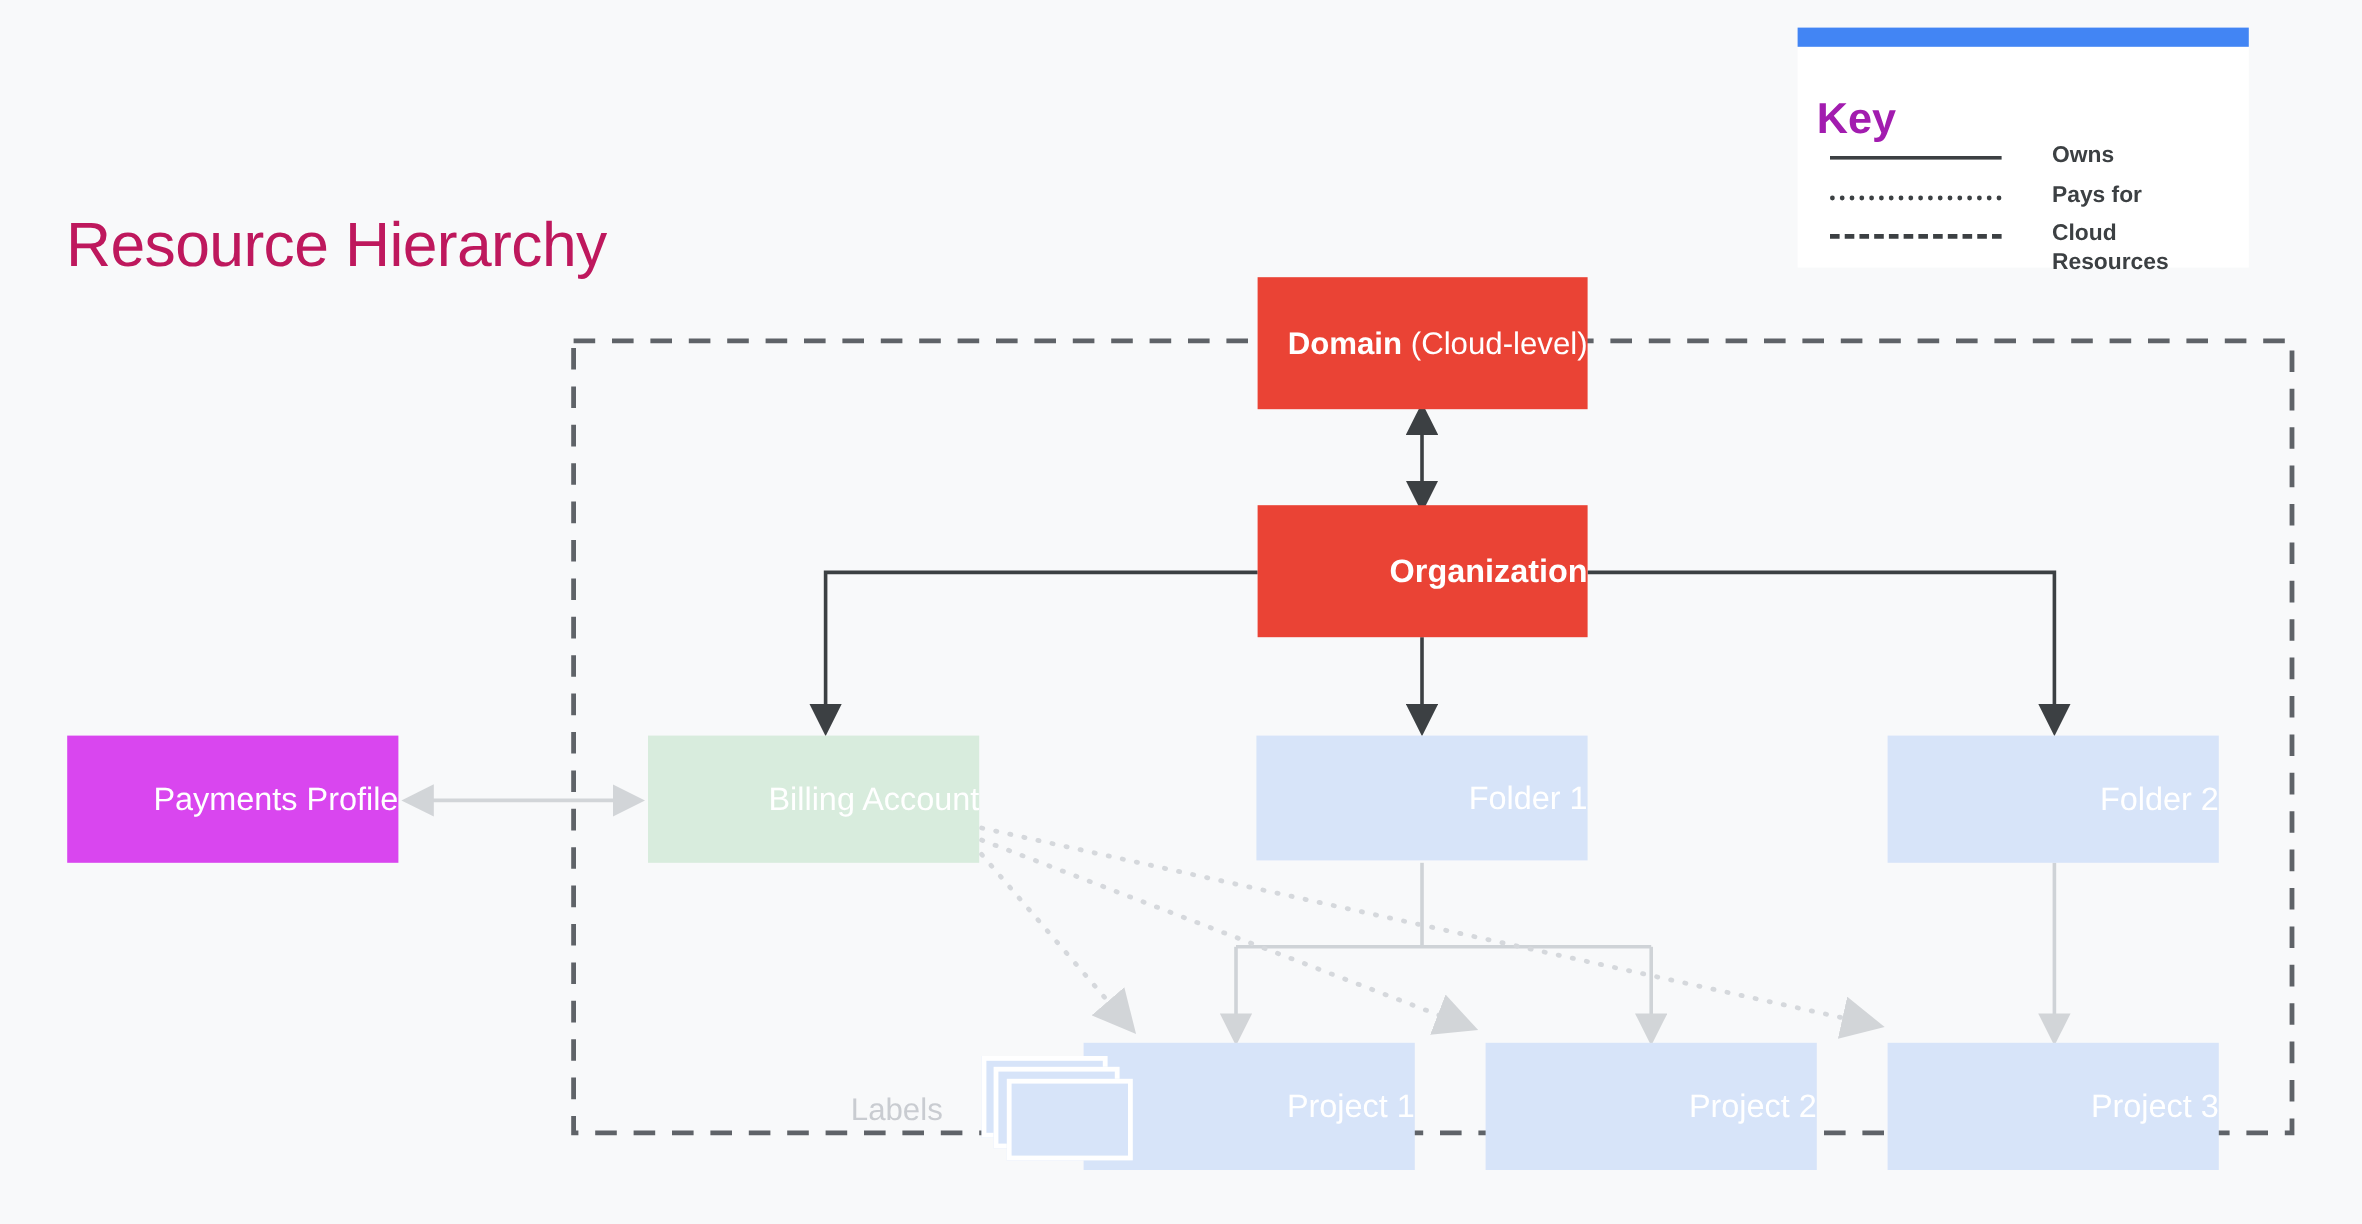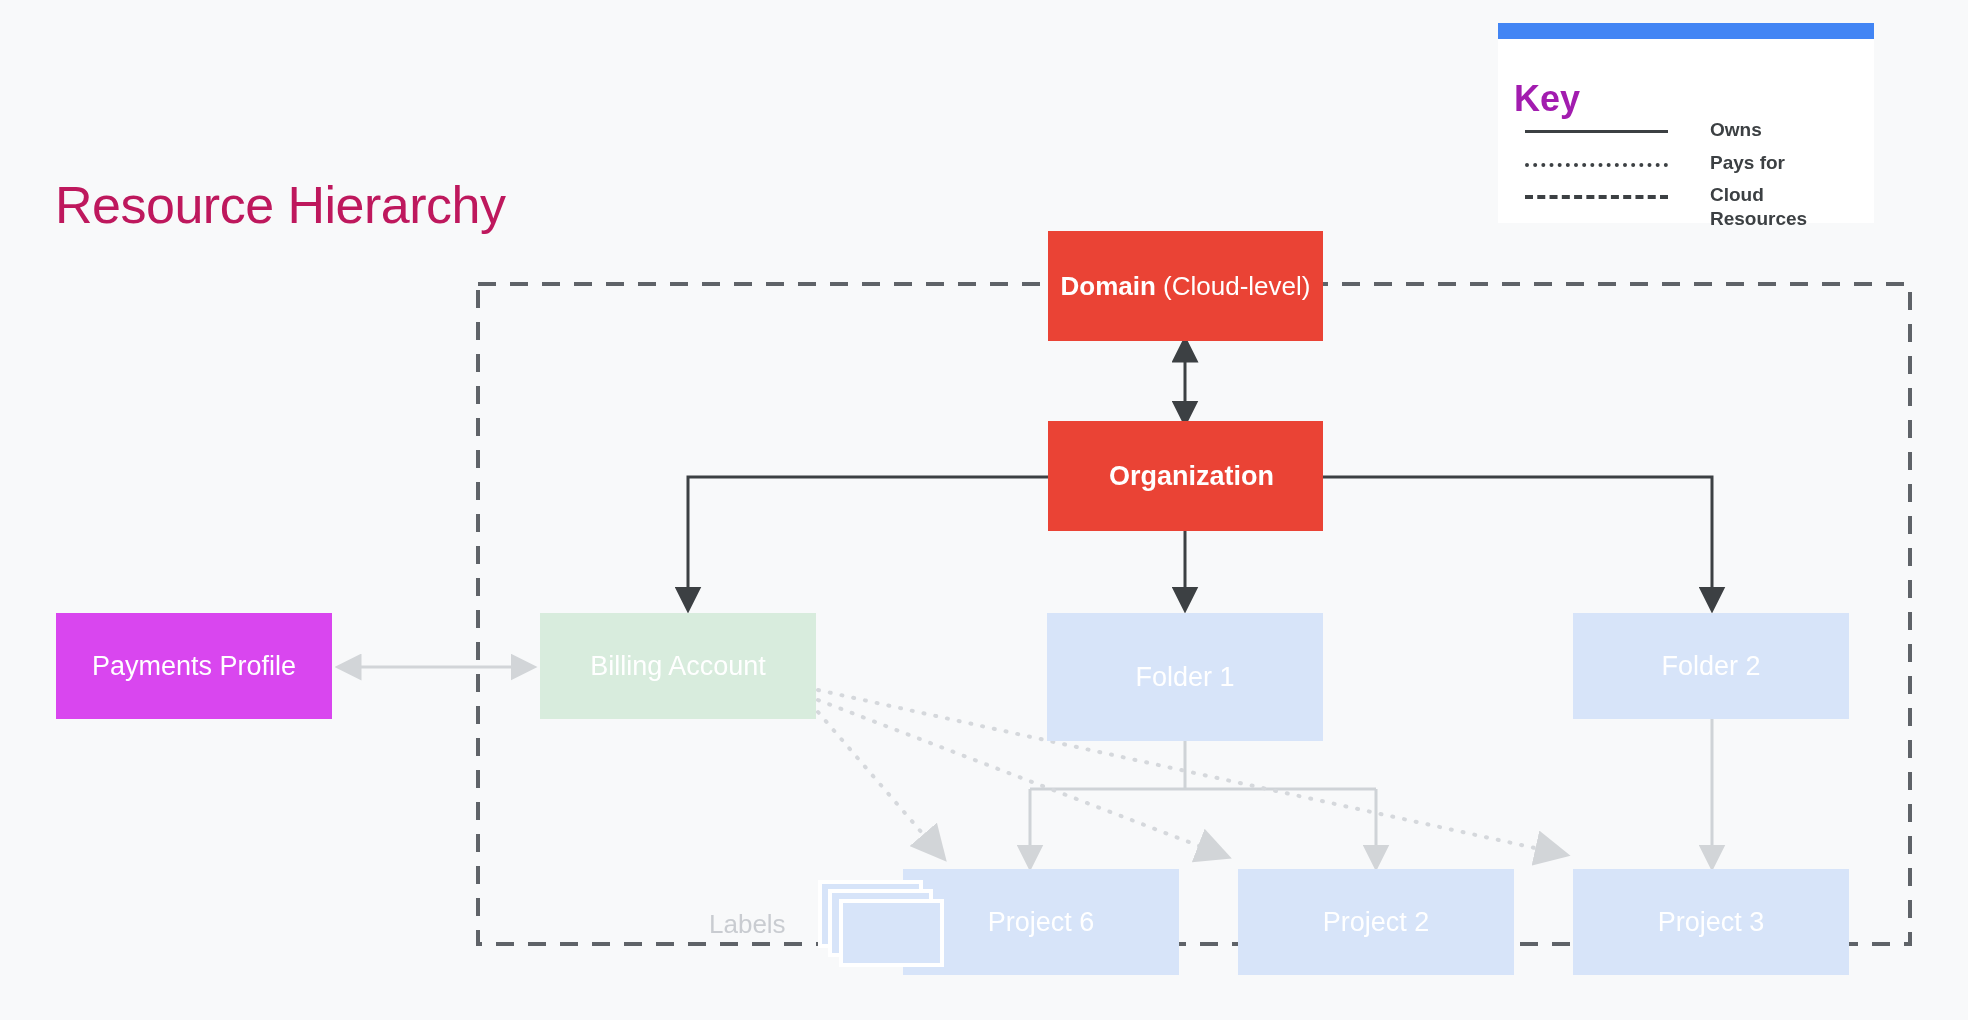--- a/index.html
+++ b/index.html
@@ -91,21 +91,21 @@
 
   #swatch-owns   { border-top: 3px solid #3c4043; }
   #swatch-pays   { border-top: 4px dotted #3c4043; }
   #swatch-cloud  { border-top: 4px dashed #3c4043; }
 
   
   .node {
     position: absolute;
     display: flex;
     align-items: center;
-    justify-content: center;
+    justify-content: flex-end;
     box-sizing: border-box;
     text-align: center;
   }
   .node-label {
     font-size: 27px;
     font-weight: 400;
     color: #ffffff;
     white-space: nowrap;
     letter-spacing: 0px;
   }
@@ -130,21 +130,21 @@
   #node-payments-profile {
     left: 56px; top: 613px;
     width: 276px; height: 106px;
   }
   #node-billing-account {
     left: 540px; top: 613px;
     width: 276px; height: 106px;
   }
   #node-folder-1 {
     left: 1047px; top: 613px;
-    width: 276px; height: 128px;
+    width: 276px; height: 104px;
   }
   #node-folder-2 {
     left: 1573px; top: 613px;
     width: 276px; height: 106px;
   }
   #node-project-1 {
     left: 903px; top: 869px;
     width: 276px; height: 106px;
   }
   #node-project-2 {
@@ -249,21 +249,21 @@
 
   <div class="node blue" id="node-folder-1">
     <span class="node-label">Folder 1</span>
   </div>
 
   <div class="node blue" id="node-folder-2">
     <span class="node-label">Folder 2</span>
   </div>
 
   <div class="node blue" id="node-project-1">
-    <span class="node-label">Project 6</span>
+    <span class="node-label">Project 1</span>
   </div>
 
   <div class="node blue" id="node-project-2">
     <span class="node-label">Project 2</span>
   </div>
 
   <div class="node blue" id="node-project-3">
     <span class="node-label">Project 3</span>
   </div>
 

